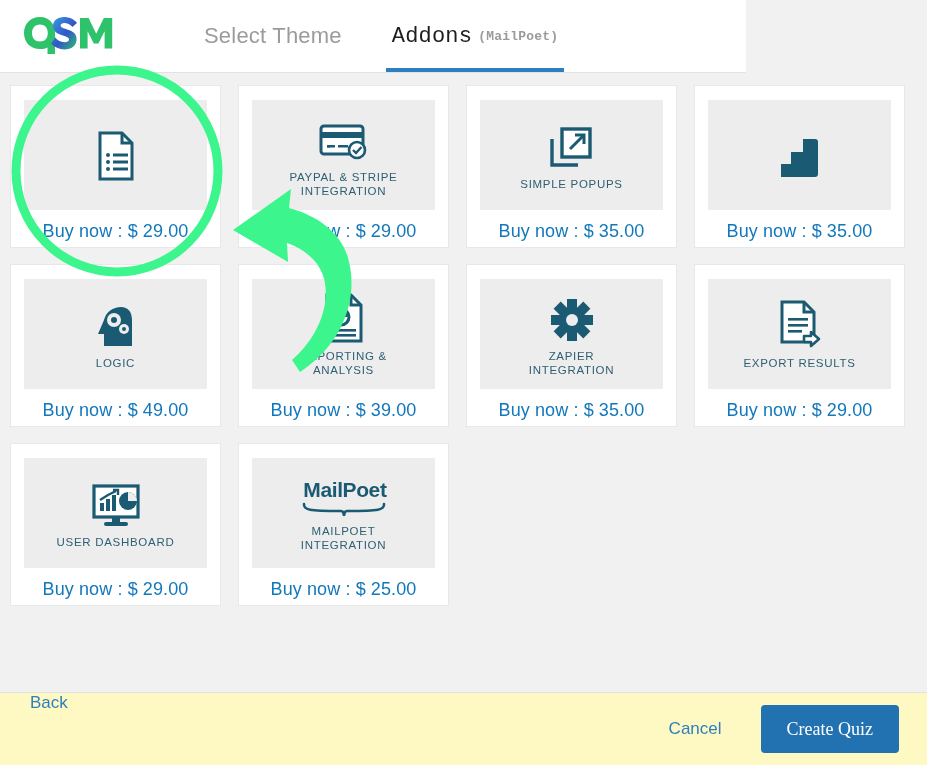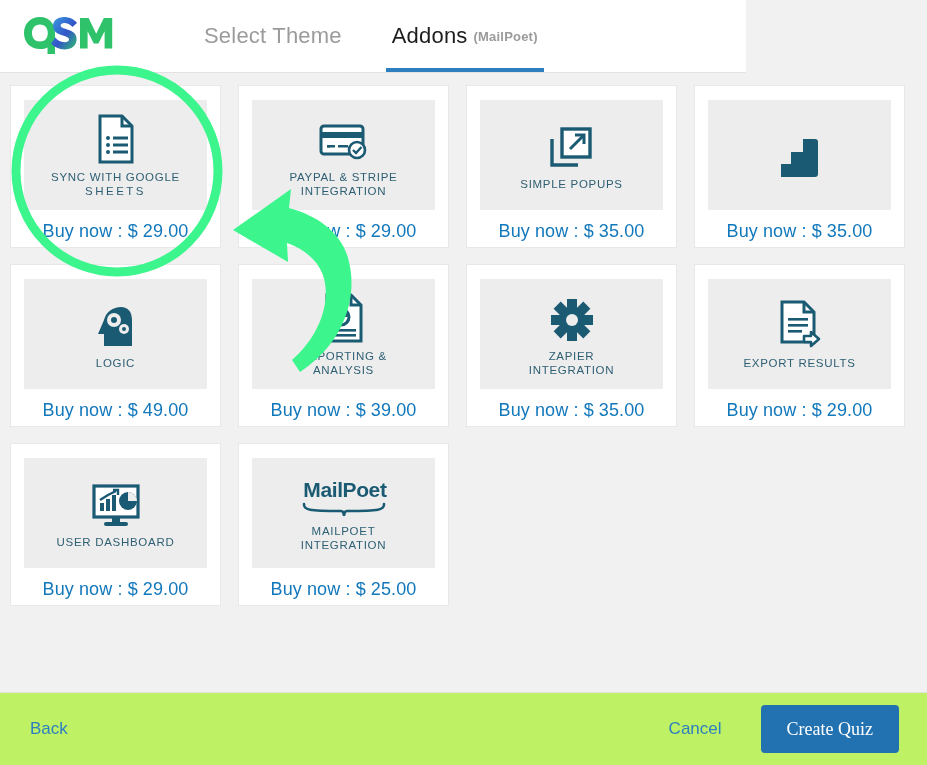--- a/index.html
+++ b/index.html
@@ -23,21 +23,21 @@
   }
   .tabs{
     position:absolute;left:200px;top:0;height:72px;
     display:flex;align-items:center;gap:42px;
   }
   .tab{
     position:relative;height:72px;display:flex;align-items:center;
     font-size:22px;color:#9b9b9b;letter-spacing:.2px;cursor:pointer;
     padding:0 4px;
   }
-  .tab.active{color:#1d1d1d;}
+  .tab.active{color:#1d1d1d;font-family:Liberation Mono, monospace;}
   .tab.active::after{
     content:"";position:absolute;left:-2px;right:-2px;bottom:0;height:4px;
     background:#2e7fc0;
   }
   .tab .opt{font-size:13px;color:#9b9b9b;margin-left:6px;font-weight:700;}
 
   
   .content{
     position:relative;background:#f1f1f1;height:620px;
     padding:12px 10px 0 10px;box-sizing:border-box;
@@ -69,22 +69,22 @@
   }
 
   .addons-note{
     margin:26px 0 0 2px;font-size:16px;color:#4a4a4a;
   }
   .addons-note a{color:#2e7fc0;text-decoration:none;cursor:pointer;}
 
   
   .footer{
     position:absolute;left:0;bottom:0;width:927px;height:72px;
-    background:#bef264;border-top:1px solid #e2e2e2;
-    display:flex;align-items:center;
+    background:#fef9c3;border-top:1px solid #e2e2e2;
+    display:flex;
   }
   .back{
     margin-left:30px;color:#2e7fc0;font-size:17px;cursor:pointer;
   }
   .footer-right{
     margin-left:auto;display:flex;align-items:center;gap:39px;margin-right:28px;
   }
   .cancel{color:#2e7fc0;font-size:17px;cursor:pointer;}
   .create{
     background:#2271b1;color:#fff;border:none;border-radius:4px;
@@ -139,24 +139,20 @@
               <path d="M4 2 h22 l10 10 v36 h-32 z" fill="#fff" stroke="#1b5a73" stroke-width="3"></path>
               <path d="M26 2 v10 h10" fill="none" stroke="#1b5a73" stroke-width="3"></path>
               <circle cx="12" cy="24" r="2" fill="#1b5a73"></circle>
                 <rect x="17" y="22.5" width="15" height="3" fill="#1b5a73"></rect>
               <circle cx="12" cy="31" r="2" fill="#1b5a73"></circle>
                 <rect x="17" y="29.5" width="15" height="3" fill="#1b5a73"></rect>
               <circle cx="12" cy="38" r="2" fill="#1b5a73"></circle>
                 <rect x="17" y="36.5" width="15" height="3" fill="#1b5a73"></rect>
             </svg>
           </div>
-          <div class="cap">
-            <div>SYNC WITH GOOGLE</div>
-            <div style="letter-spacing:2.5px">SHEETS</div>
-          </div>
         </div>
         <div class="price">Buy now : $ 29.00</div>
       </div>
 
       <div class="card">
         <div class="tile">
           <div class="icon">
             <svg width="52" height="44" viewBox="0 0 52 44">
               <rect x="3" y="6" width="42" height="28" rx="3" fill="#fff" stroke="#1b5a73" stroke-width="3"></rect>
               <rect x="3" y="12" width="42" height="6" fill="#1b5a73"></rect>

